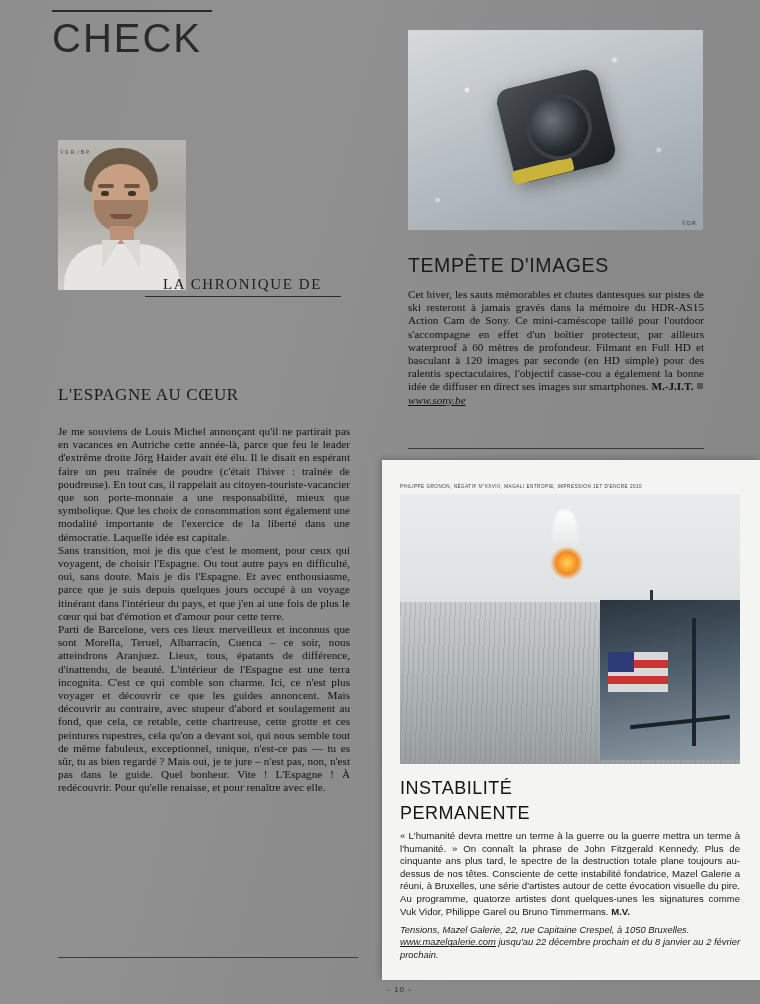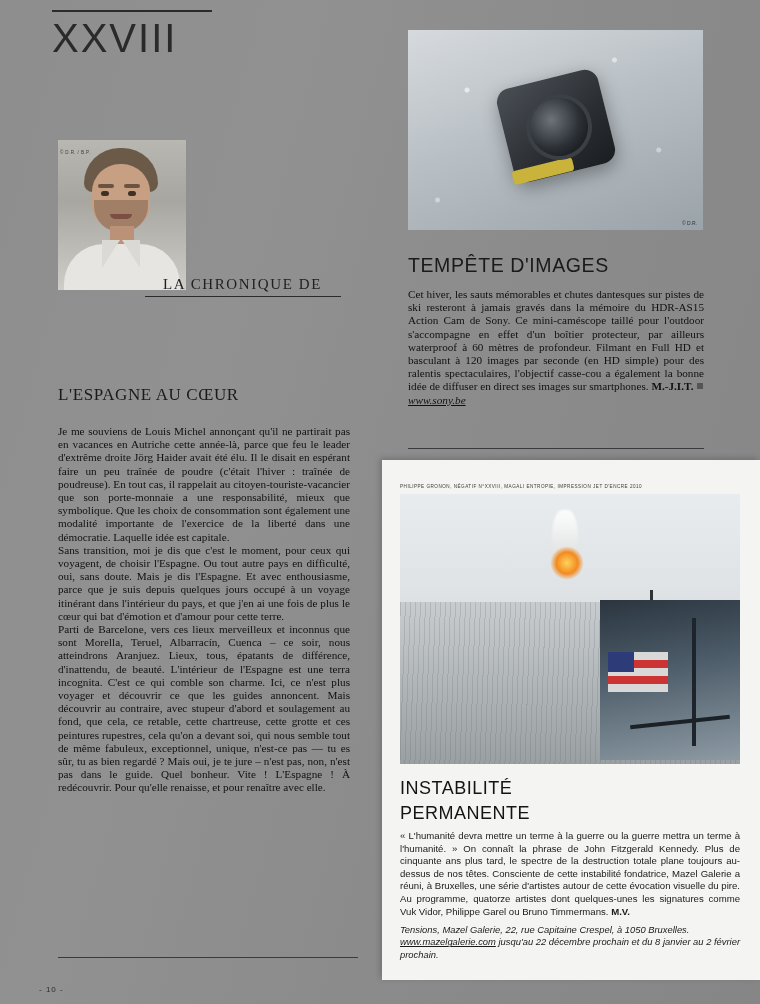--- a/index.html
+++ b/index.html
@@ -365,35 +365,36 @@
     font-family: "Liberation Sans", sans-serif;
     font-size: 9.4px;
     line-height: 12.4px;
     font-style: italic;
     color: #1a1a1a;
   }
   .inset .inset-footer .u { text-decoration: underline; }
   .folio {
     position: absolute;
     left: 0; right: 0; bottom: 10px;
+    text-align: center;
     font-family: "Liberation Sans", sans-serif;
     font-size: 8px;
     color: #2c2c2c;
     letter-spacing: 1px;
     padding-left: 39px;
   }
 </style>
 </head>
 <body>
 
 <div class="page">
 
   <div class="masthead">
     <div class="rule-top"></div>
-    <div class="word">XXVIII</div>
+    <div class="word">CHECK</div>
   </div>
 
   <div class="left-col">
     <div class="portrait">
       <div class="hair"></div>
       <div class="face"></div>
       <div class="brow-l"></div>
       <div class="brow-r"></div>
       <div class="eye-l"></div>
       <div class="eye-r"></div>

